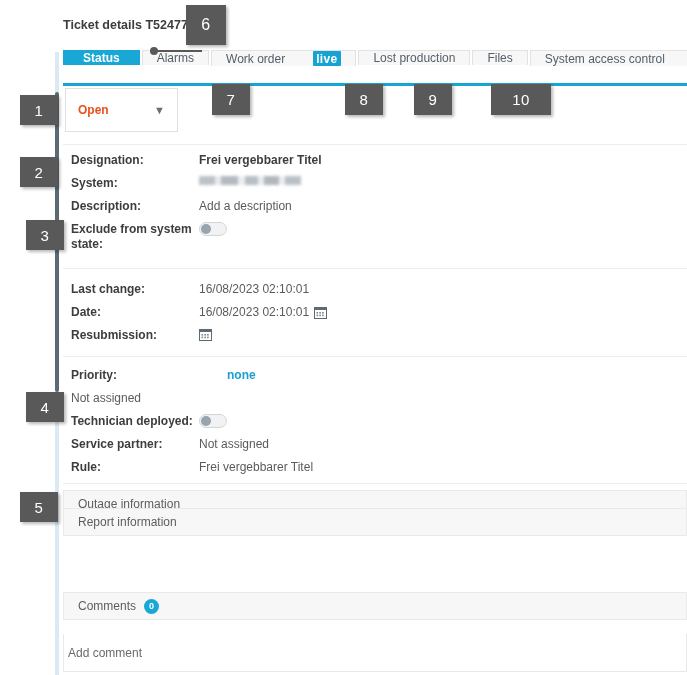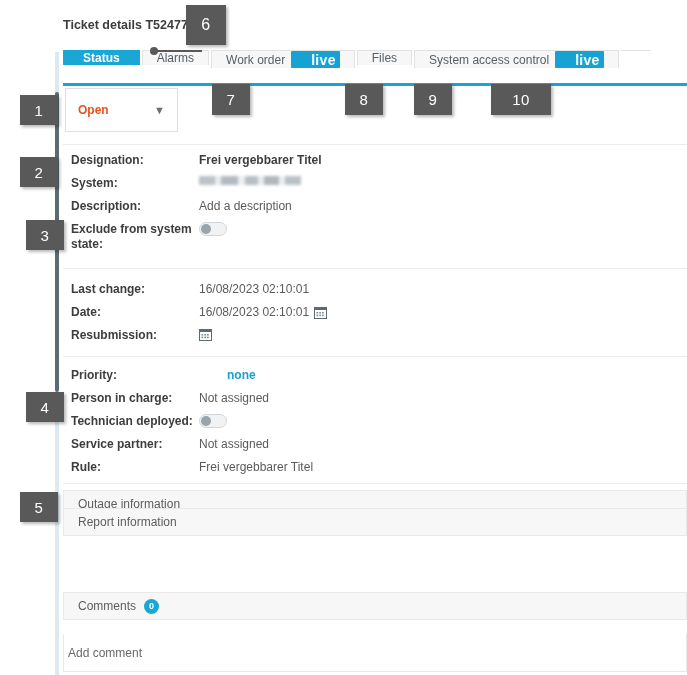--- a/index.html
+++ b/index.html
@@ -126,26 +126,27 @@
   .tab.active {
     background: #19a7d6;
     color: #ffffff;
     border-color: #19a7d6;
     font-weight: bold;
     padding: 0 19px;
   }
   .live-badge {
     background: #16a3d3;
     color: #ffffff;
-    font-size: 14px;
-    font-weight: bold;
-    padding: 2px 4px 1px 20px;
+    font-size: 12px;
+    font-weight: bold;
+    padding: 2px 4px 1px 3px;
     line-height: 1;
     border-radius: 1px;
     letter-spacing: 0.3px;
+    margin-left: 22px;
   }
 
   
   #status-select {
     position: absolute;
     left: 10px;
     top: 88px;
     width: 113px;
     height: 44px;
     border: 1px solid #e0e0e0;
@@ -304,20 +305,23 @@
   <div id="tabstrip">
     <div class="tab active">
       <span>Status</span>
     </div>
     <div class="tab">
       <span>Alarms</span>
     </div>
     <div class="tab">
       <span>Work order</span>
       <span class="live-badge">live</span>
+    </div>
+    <div class="tab">
+      <span>Lost production</span>
     </div>
     <div class="tab">
       <span>Files</span>
     </div>
     <div class="tab">
       <span>System access control</span>
       <span class="live-badge">live</span>
     </div>
     <div class="tab">
       
@@ -399,21 +403,20 @@
   </div>
 
   <div class="divider" style="top:356px;"></div>
 
   <div class="fields" style="top:368px;">
     <div class="frow">
       <div class="flabel">Priority:</div>
       <div class="fvalue accent">none</div>
     </div>
     <div class="frow">
-      <div class="flabel">Person in charge:</div>
       <div class="fvalue">Not assigned</div>
     </div>
     <div class="frow">
       <div class="flabel">Technician deployed:</div>
       <div class="fvalue">
         <span class="toggle"></span>
       </div>
     </div>
     <div class="frow">
       <div class="flabel">Service partner:</div>

